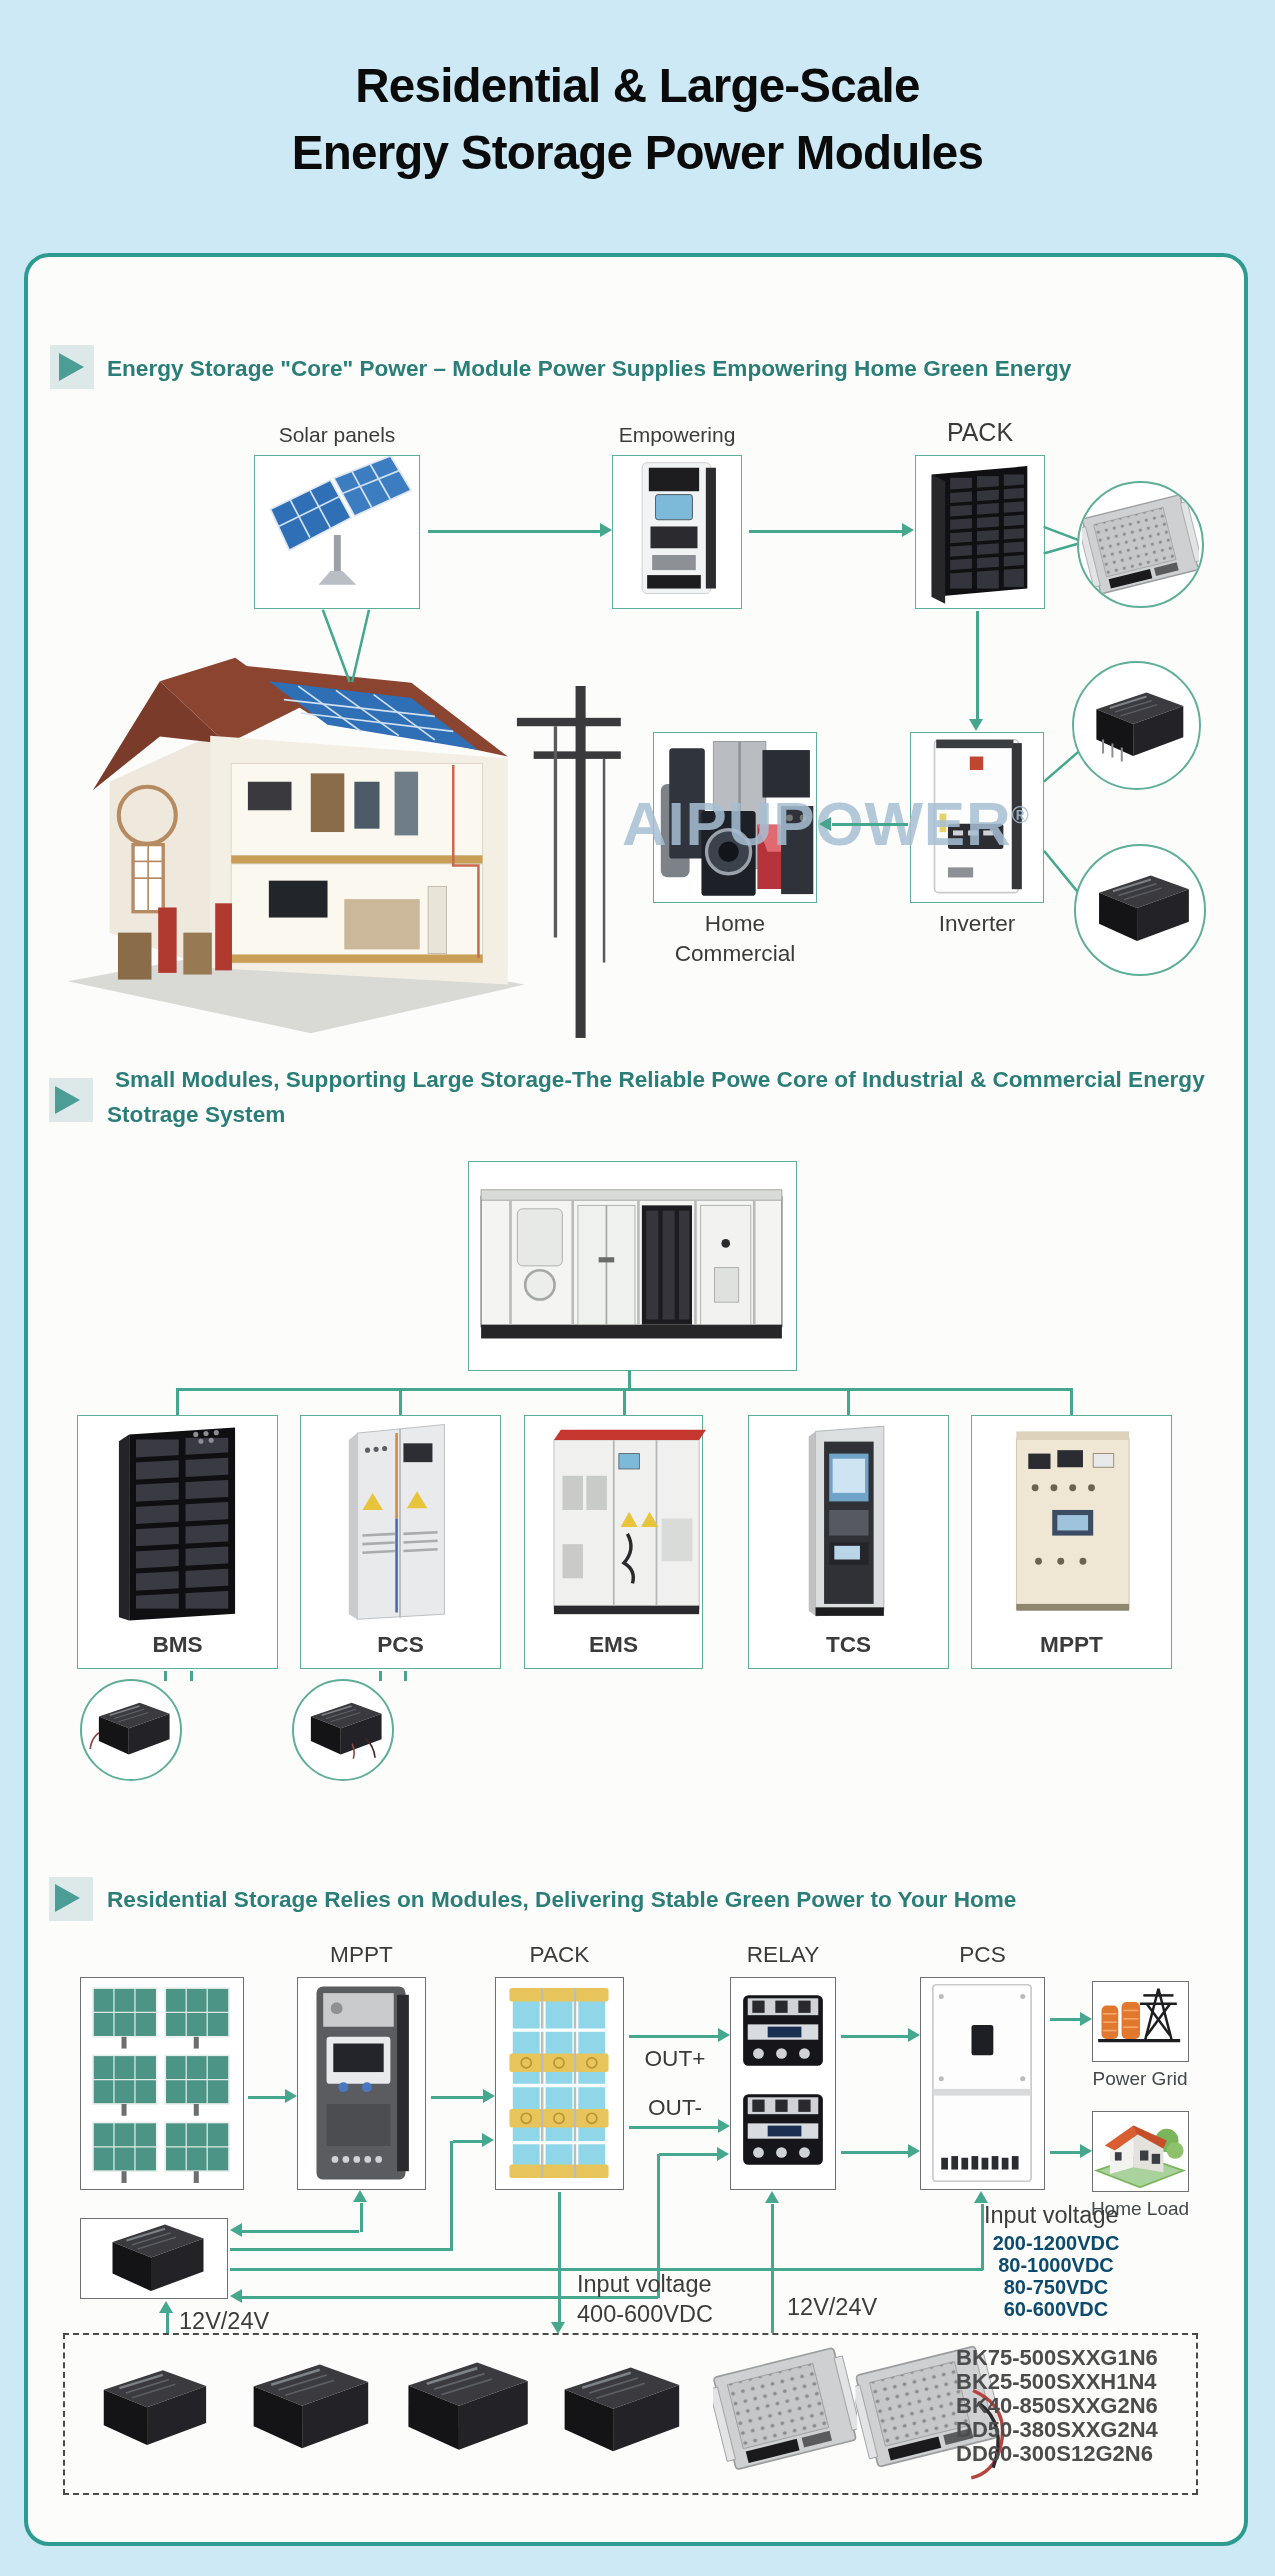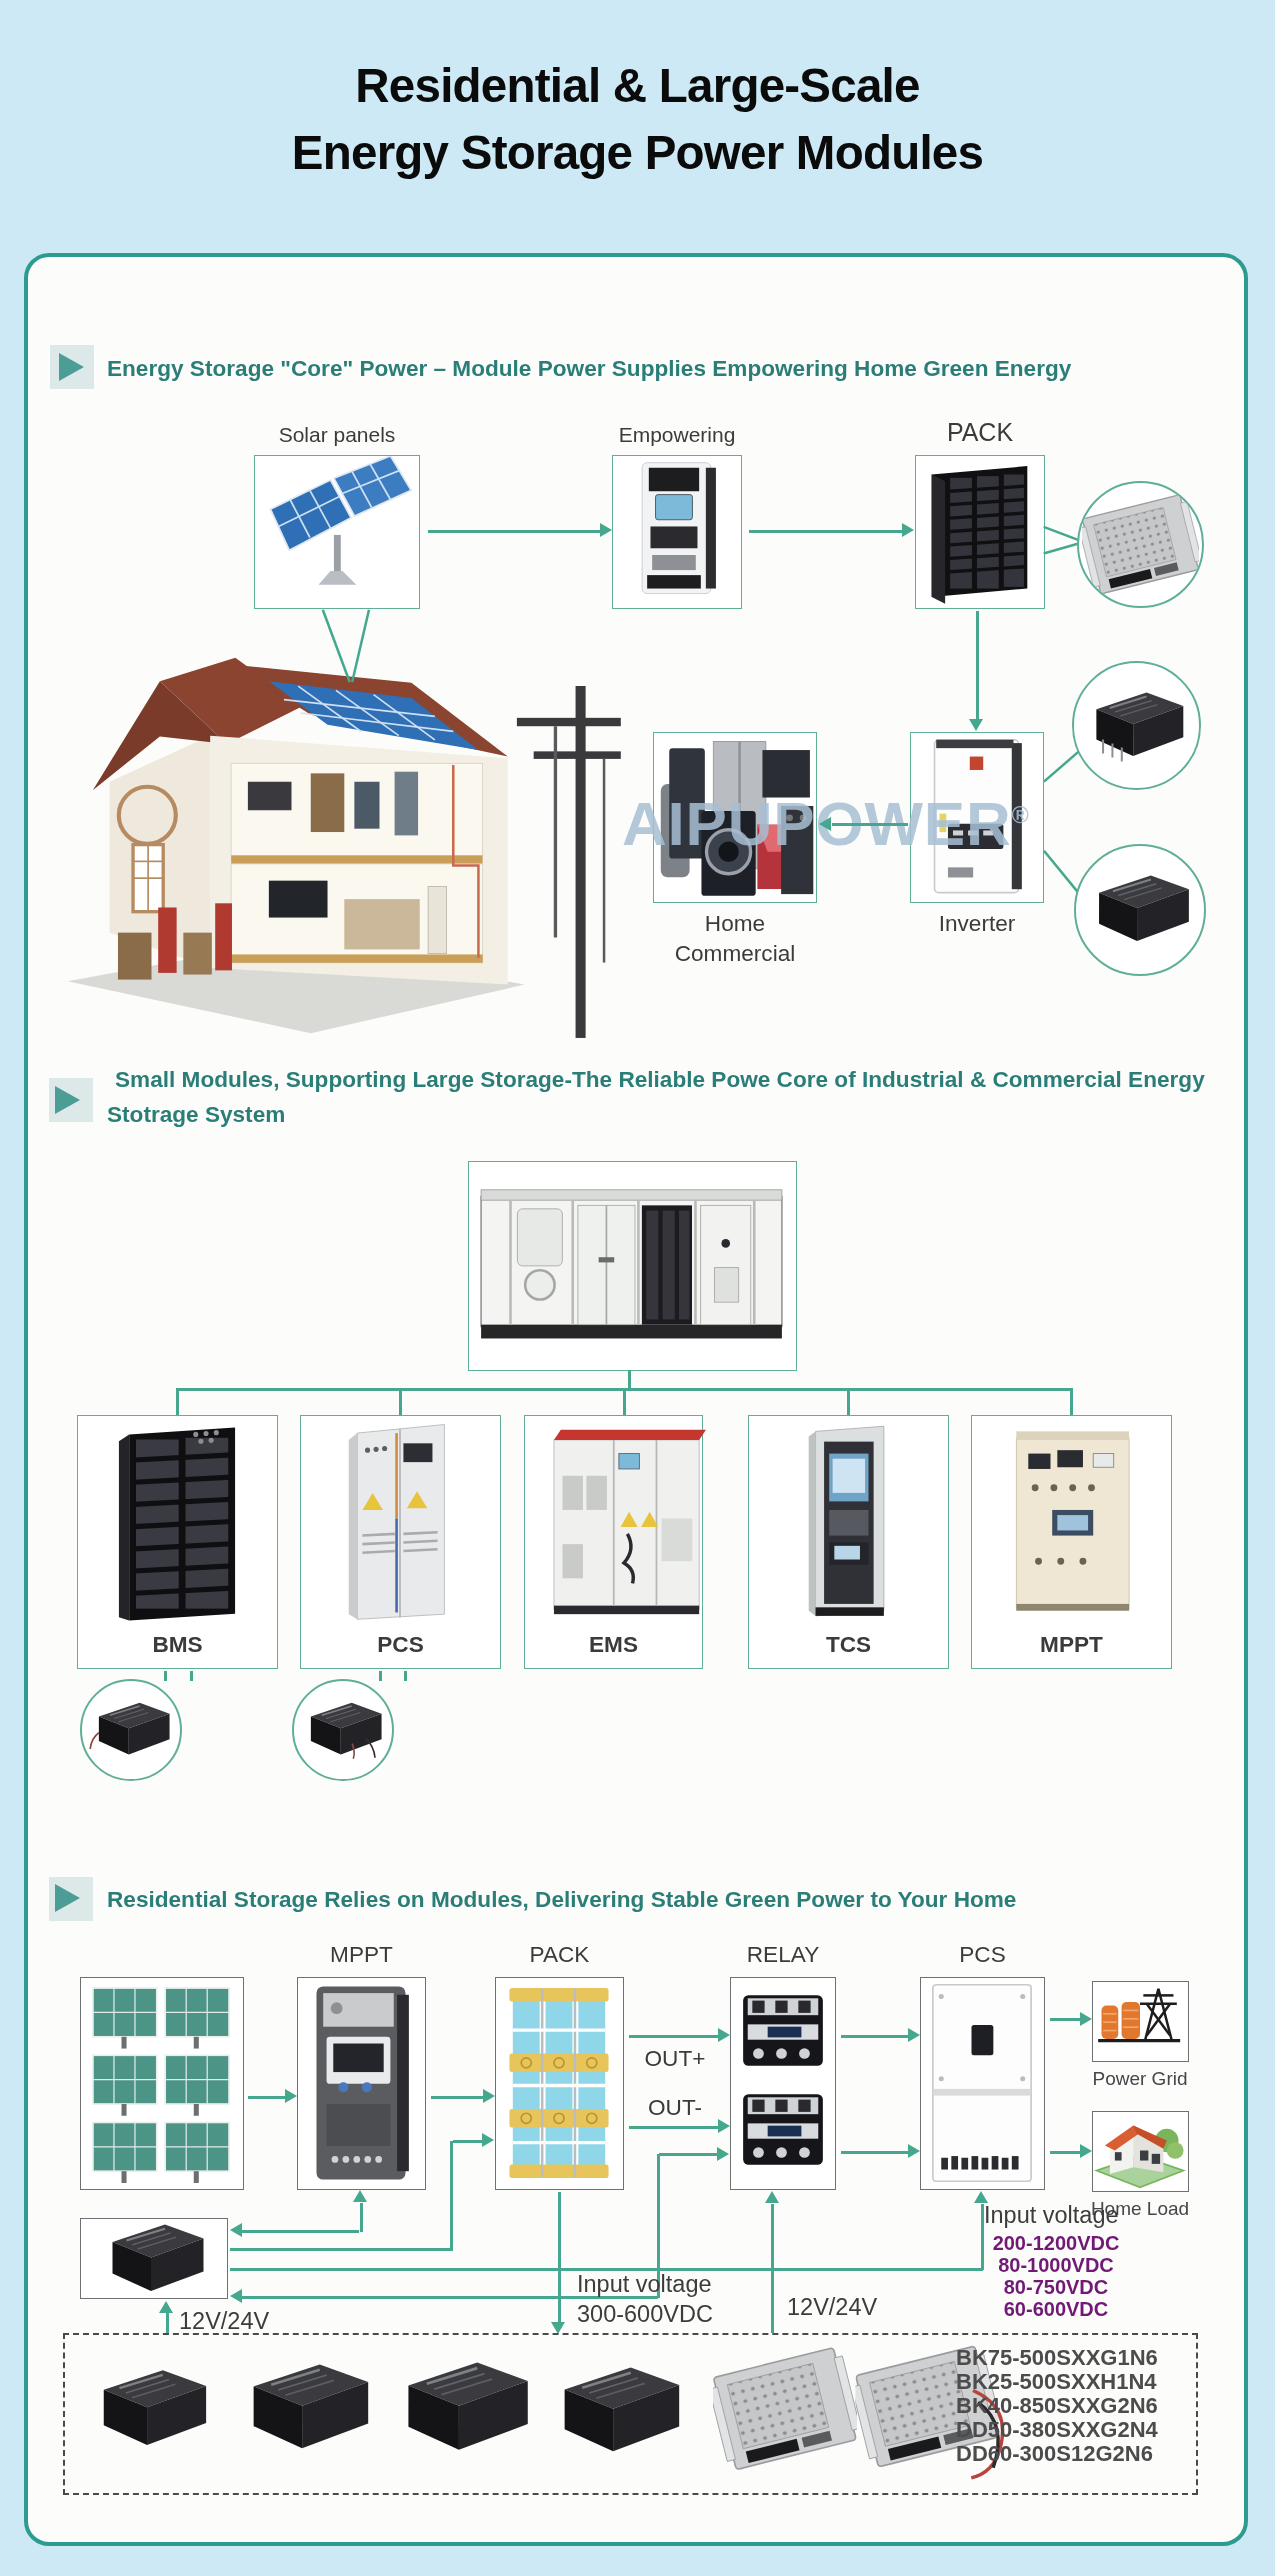--- a/index.html
+++ b/index.html
@@ -33,21 +33,21 @@
   .watermark{position:absolute;left:622px;top:788px;width:470px;font-weight:800;
     font-size:62px;color:#a7bfd3;opacity:.85;letter-spacing:0.8px;z-index:6;}
   .watermark sup{font-size:23.5px;}
   .cab-label{position:absolute;left:0;bottom:10px;width:100%;text-align:center;
     font-weight:700;font-size:22.6px;color:var(--ink);}
   .dashedbox{position:absolute;left:63px;top:2333px;width:1135px;height:162px;
     border:2.5px dashed #4a4a4a;}
   .parts{position:absolute;left:956px;top:2346px;width:243px;font-weight:700;
     font-size:22px;line-height:24px;color:#4c4c4c;}
   .volts{position:absolute;left:964px;top:2232px;width:184px;text-align:center;
-    font-weight:700;font-size:20px;line-height:22px;color:#701a75;}
+    font-weight:700;font-size:20px;line-height:22px;color:#0c4a6e;}
   svg{display:block;}
 </style>
 </head>
 <body>
 
 <div class="canvas">
 
   <svg width="0" height="0" style="position:absolute">
     <defs>
       <pattern id="holes" width="12" height="12" patternUnits="userSpaceOnUse">
@@ -684,21 +684,21 @@
 
   <div class="ar l" style="left:230px;top:2289px;"></div>
   <div class="hline" style="left:242px;top:2296px;width:416px;"></div>
   <div class="vline" style="left:657px;top:2154px;height:144px;"></div>
   <div class="hline" style="left:659px;top:2153px;width:58px;"></div>
   <div class="ar r" style="left:717px;top:2147px;"></div>
 
   <div class="vline" style="left:558px;top:2192px;height:130px;"></div>
   <div class="ar d" style="left:551px;top:2322px;"></div>
   <div class="lbl" style="left:577px;top:2271px;width:193px;font-size:23.5px;text-align:left;color:#3c3c3c;">Input voltage</div>
-  <div class="lbl" style="left:577px;top:2301px;width:193px;font-size:23.5px;text-align:left;color:#3c3c3c;">300-600VDC</div>
+  <div class="lbl" style="left:577px;top:2301px;width:193px;font-size:23.5px;text-align:left;color:#3c3c3c;">400-600VDC</div>
 
   <div class="vline" style="left:771px;top:2204px;height:129px;"></div>
   <div class="ar u" style="left:765px;top:2191px;"></div>
   <div class="lbl" style="left:787px;top:2294px;width:126px;font-size:23.5px;text-align:left;color:#3c3c3c;">12V/24V</div>
 
   <div class="vline" style="left:166px;top:2313px;height:20px;"></div>
   <div class="ar u" style="left:159px;top:2301px;"></div>
   <div class="lbl" style="left:179px;top:2308px;width:134px;font-size:23.5px;text-align:left;color:#3c3c3c;">12V/24V</div>
 
   <div class="lbl" style="left:984px;top:2202px;width:168px;font-size:23.5px;text-align:left;color:#3c3c3c;">Input voltage</div>

